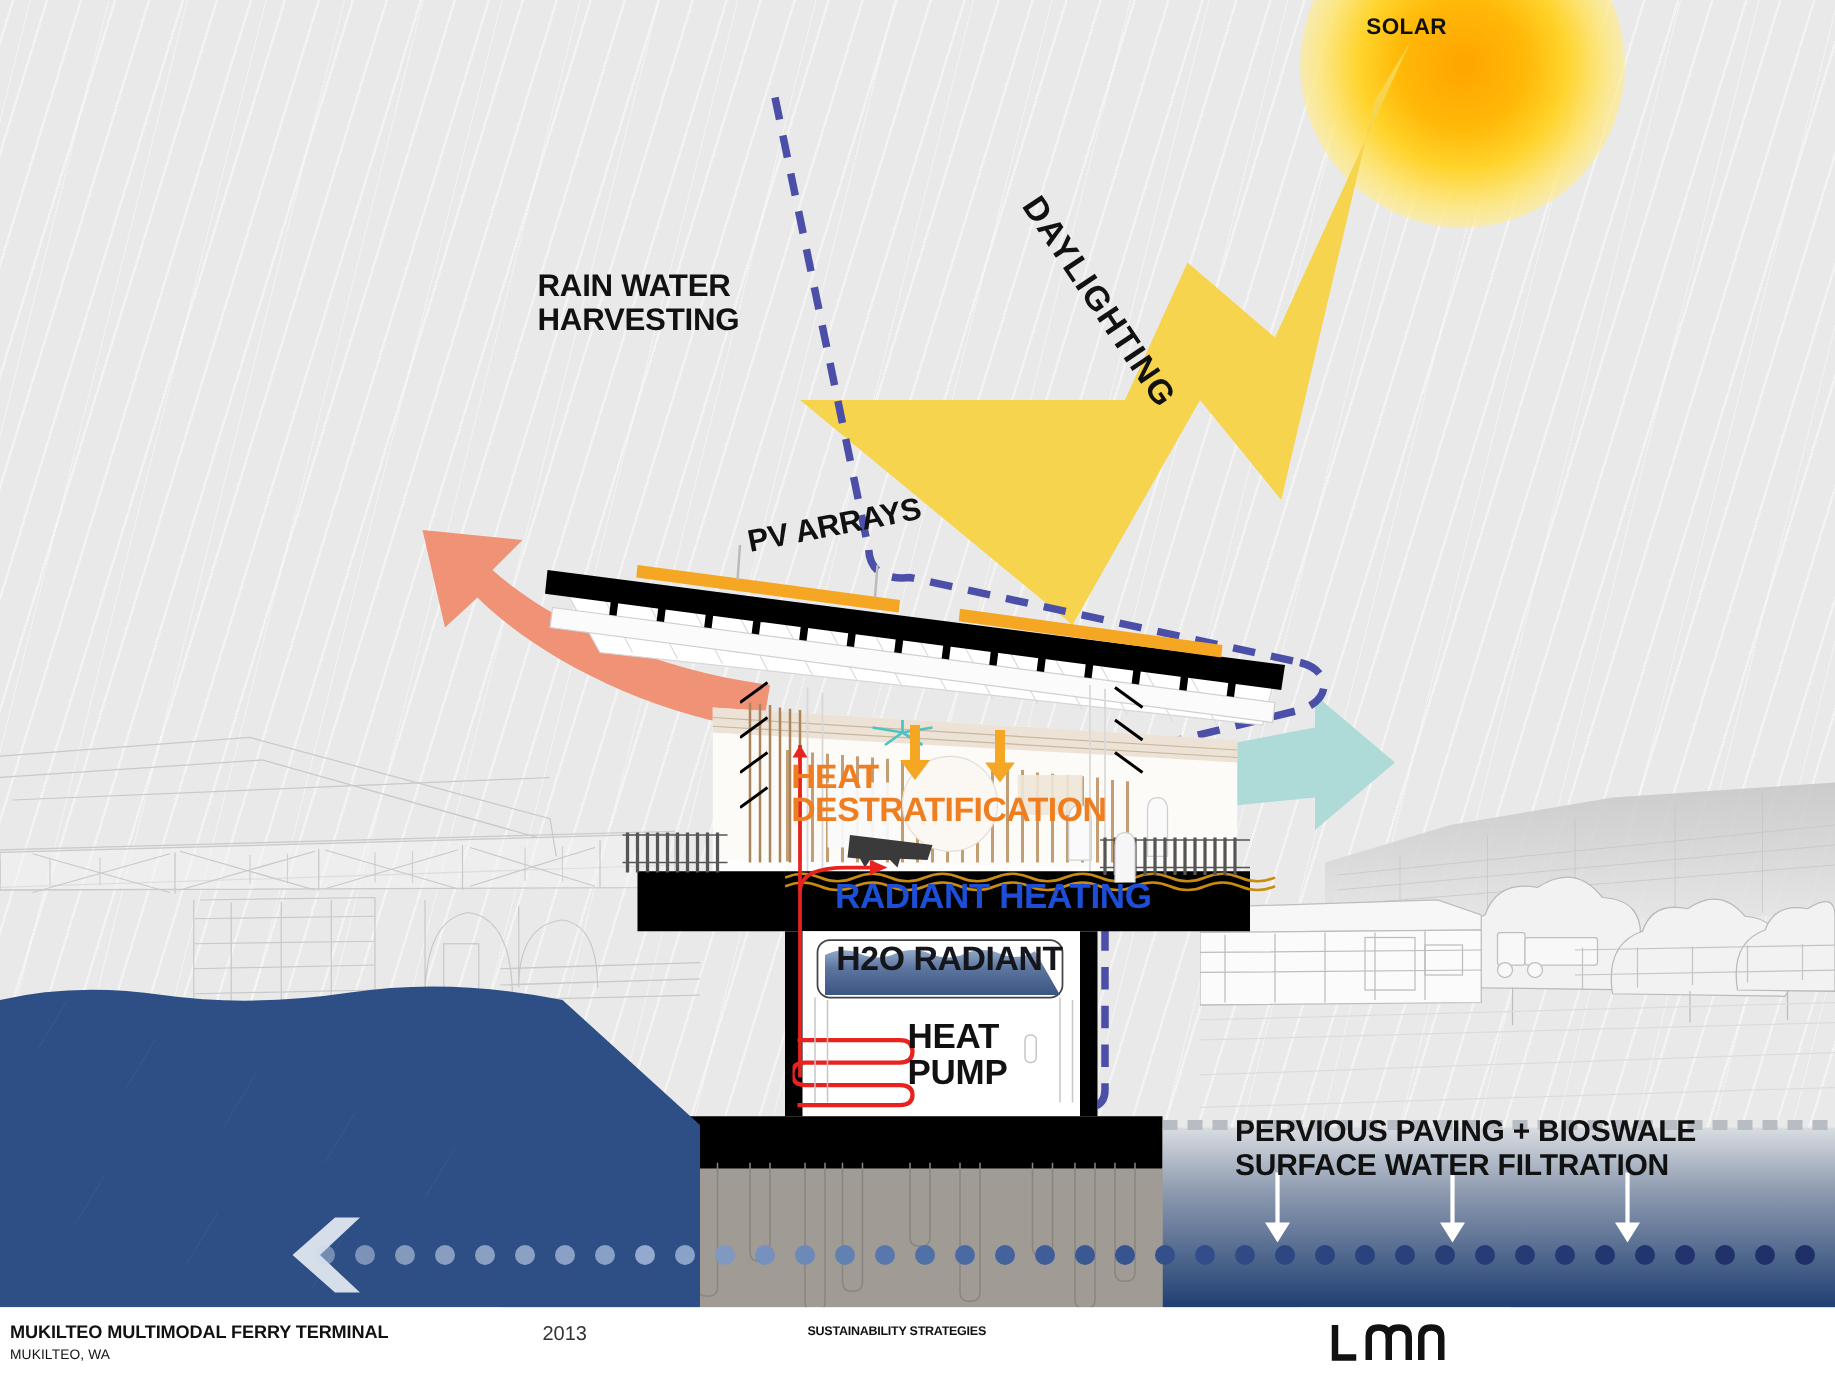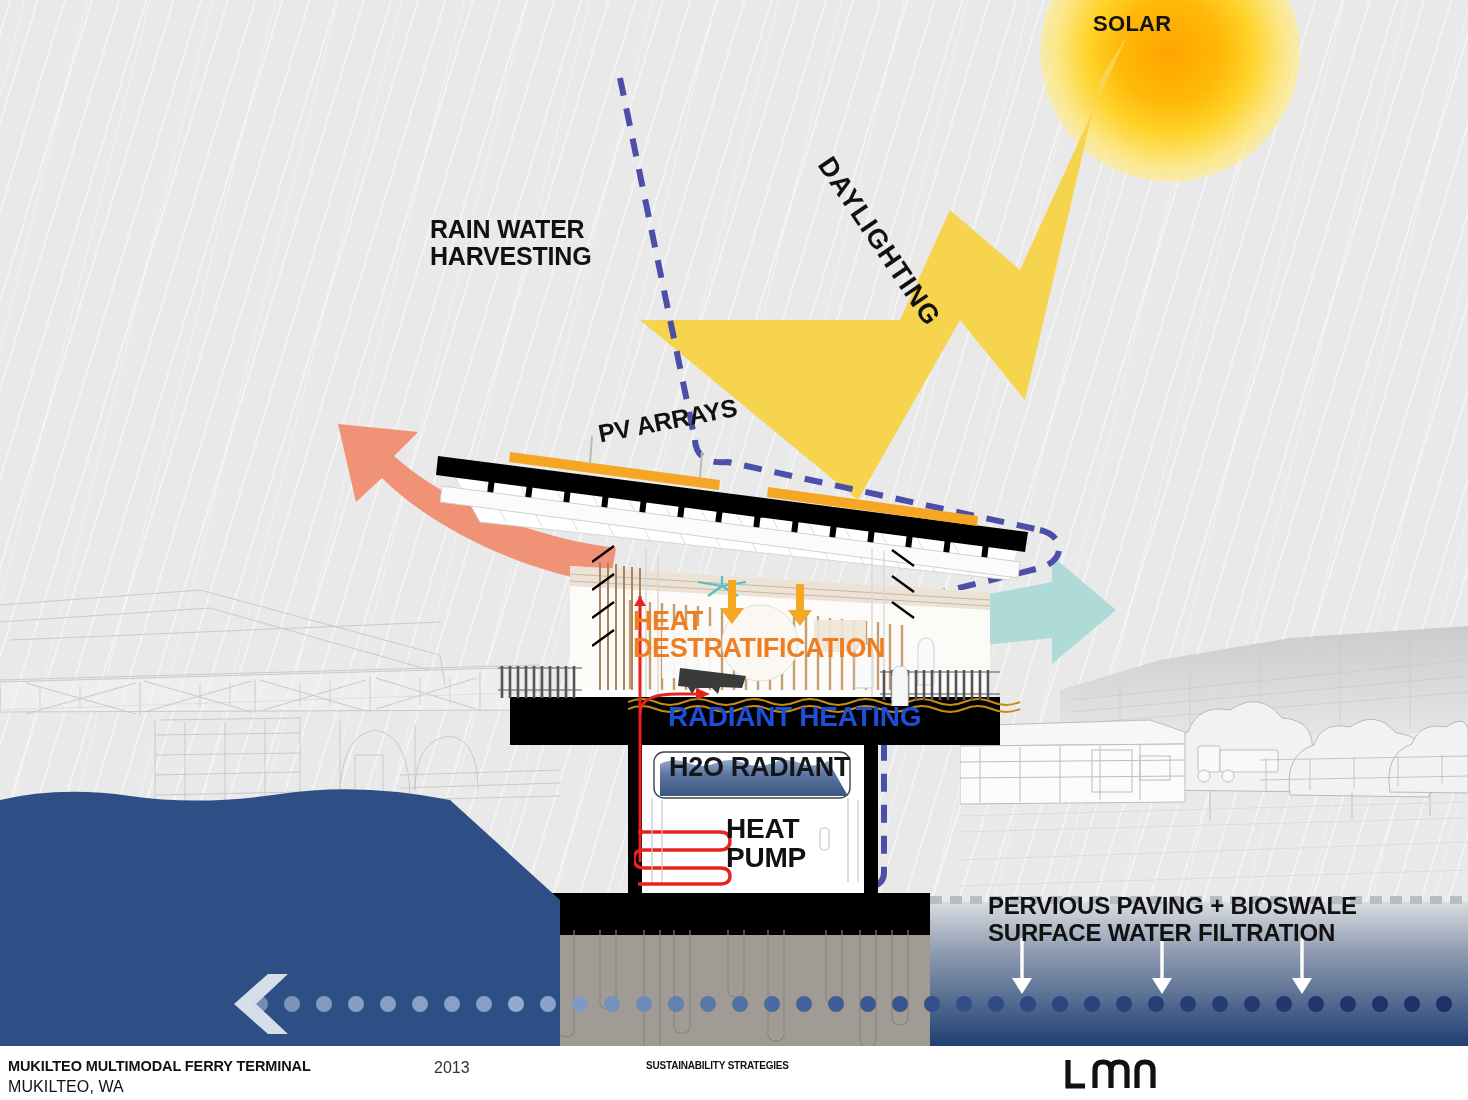--- a/index.html
+++ b/index.html
@@ -23,41 +23,41 @@
         opacity:.8;}
 
   .abs{position:absolute;}
   svg{display:block;}
 
   
   .lbl{position:absolute;font-family:"Liberation Sans",sans-serif;font-weight:bold;
        color:#111;line-height:1.06;letter-spacing:-.2px;white-space:pre;}
   .lbl.big{font-size:25px;}
 
-  #solar-label{left:1093px;top:12px;font-size:22px;letter-spacing:.3px;}
+  #solar-label{left:1093px;top:12px;font-size:18px;letter-spacing:.3px;}
   #daylighting-label{left:836px;top:152px;font-size:27px;letter-spacing:1.2px;
       transform:rotate(56deg);transform-origin:left top;}
   #rain-label{left:430px;top:216px;}
   #pv-label{left:596px;top:421px;font-size:25px;transform:rotate(-11deg);
       transform-origin:left top;}
   #operable-label{left:430px;top:534px;}
   #passive-label{left:1096px;top:645px;}
   #pervious-label{left:988px;top:893px;line-height:1.12;font-size:24px;}
 
   #heatdestrat-label{left:633px;top:608px;color:#ef7e21;font-size:27px;
       line-height:1.0;letter-spacing:-.4px;}
   #radiant-label{left:668px;top:702px;color:#1d4ed8;font-size:28px;letter-spacing:-.3px;}
   #h2o-label{left:669px;top:753px;color:#14161c;font-size:27px;letter-spacing:-.3px;}
   #heatpump-label{left:726px;top:815px;color:#111;font-size:28px;line-height:1.03;}
 
   
   #footer{position:absolute;left:0;top:1046px;width:1208px;height:54px;background:#fff;}
   #proj-title{position:absolute;left:8px;top:12px;font-size:14.5px;font-weight:bold;
       color:#111;letter-spacing:-.1px;}
-  #proj-sub{position:absolute;left:8px;top:32px;font-size:16px;color:#111;letter-spacing:.1px;}
+  #proj-sub{position:absolute;left:8px;top:32px;font-size:11px;color:#111;letter-spacing:.1px;}
   #year{position:absolute;left:434px;top:13px;font-size:16px;color:#333;}
   #sheet{position:absolute;left:646px;top:14px;font-size:10px;font-weight:bold;color:#111;
       letter-spacing:-.2px;}
   #lmn{position:absolute;left:1063px;top:4px;}
 </style>
 </head>
 <body>
 
 <div id="page">
 

